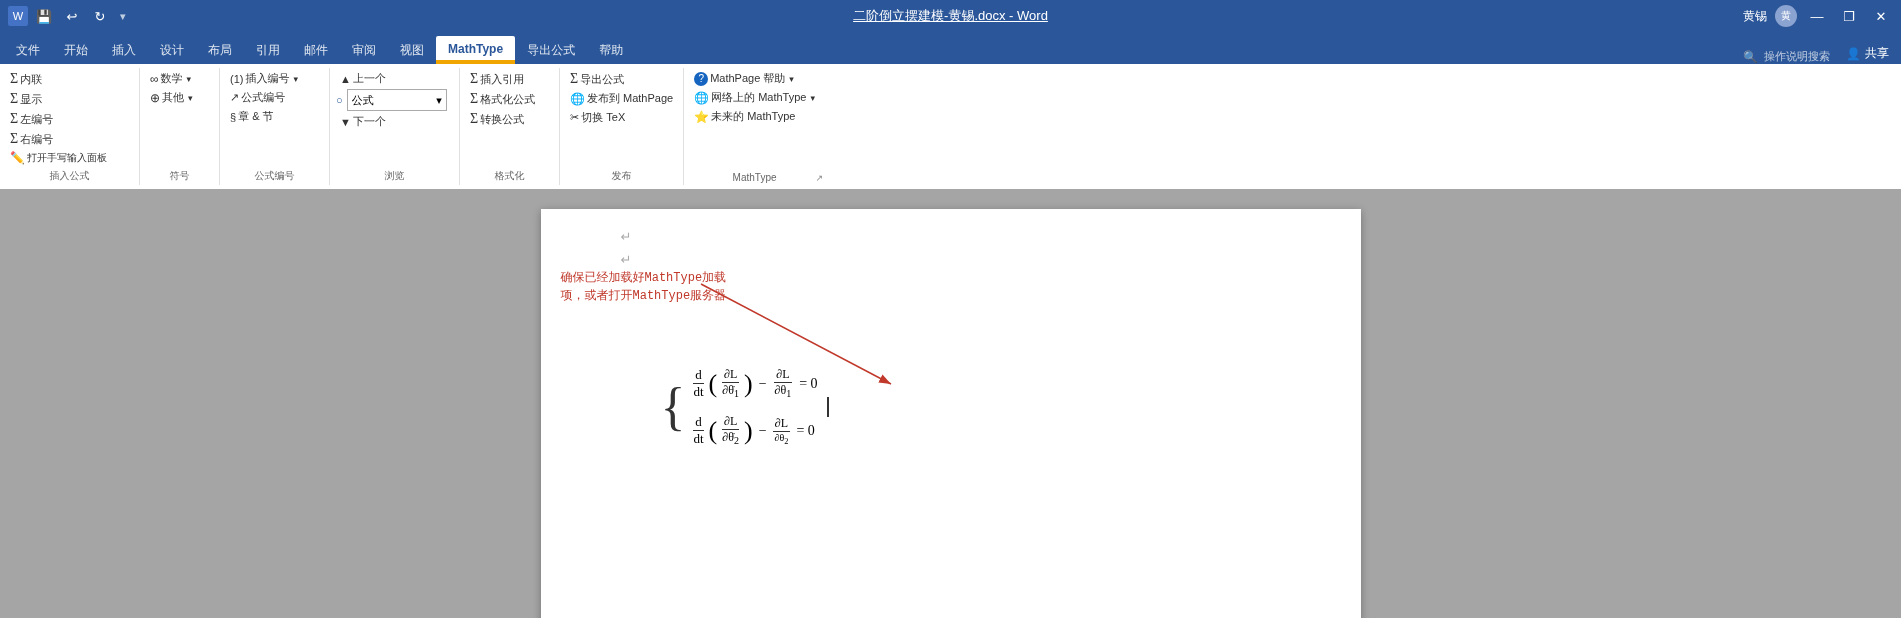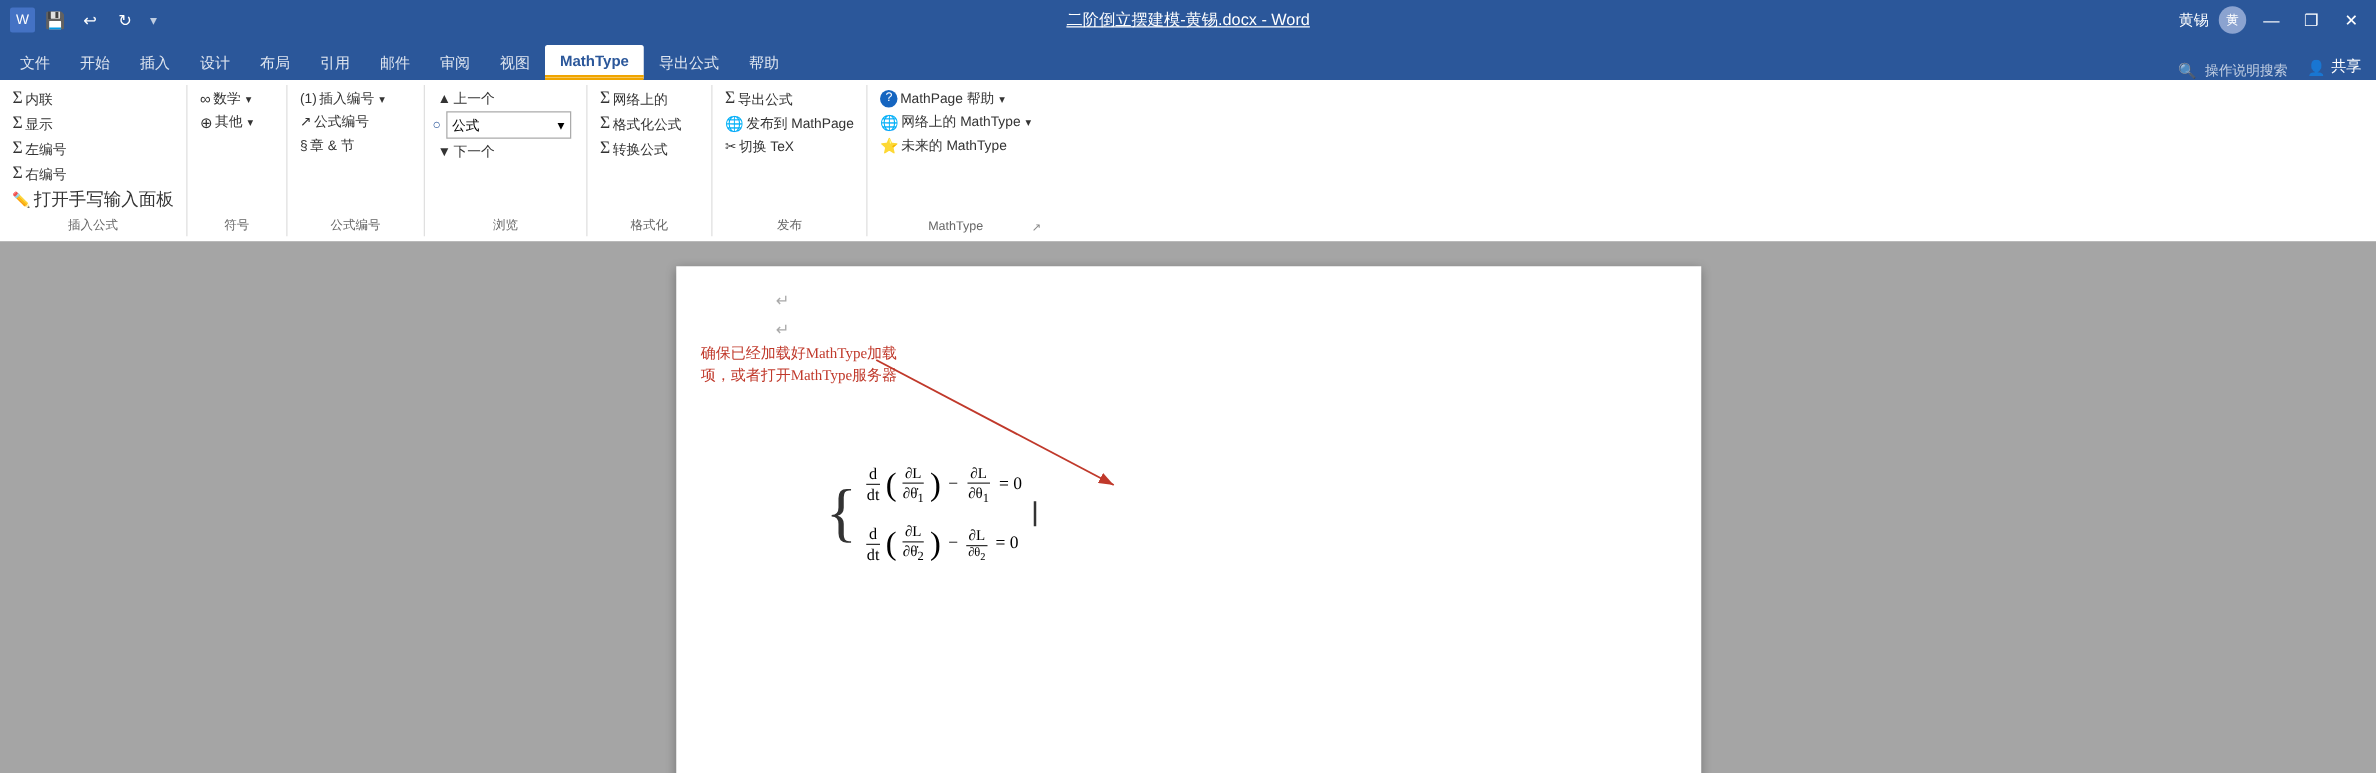--- a/index.html
+++ b/index.html
@@ -132,21 +132,21 @@
       padding: 40px 60px;
     }
 
     
     .annotation {
       position: absolute;
       left: 40px;
       top: 15px;
       font-size: 12px;
       color: #c0392b;
-      font-family: Liberation Serif, serif;
+      font-family: Liberation Mono, monospace;
       line-height: 1.4;
       max-width: 200px;
     }
 
     .arrow-line {
       position: absolute;
       left: 170px;
       top: 30px;
       width: 250px;
       height: 120px;
@@ -274,21 +274,21 @@
         <div class="ribbon-btn-row">
           <span class="sigma">Σ</span>
           <span>左编号</span>
         </div>
         <div class="ribbon-btn-row">
           <span class="sigma">Σ</span>
           <span>右编号</span>
         </div>
         <div class="ribbon-btn-row">
           <span style="font-size:12px;">✏️</span>
-          <span style="font-size:14px;">打开手写输入面板</span>
+          <span style="font-size:10px;">打开手写输入面板</span>
         </div>
       </div>
     </div>
     <div class="ribbon-group-label">插入公式</div>
   </div>
 
   <div class="ribbon-group" style="min-width:80px;">
     <div class="ribbon-group-content">
       <div style="display:flex;flex-direction:column;gap:2px;">
         <div class="ribbon-btn-row">
@@ -348,21 +348,21 @@
       </div>
     </div>
     <div class="ribbon-group-label">浏览</div>
   </div>
 
   <div class="ribbon-group" style="min-width:100px;">
     <div class="ribbon-group-content">
       <div style="display:flex;flex-direction:column;gap:2px;">
         <div class="ribbon-btn-row">
           <span class="sigma">Σ</span>
-          <span>网络上的</span>
+          <span>插入引用</span>
         </div>
         <div class="ribbon-btn-row">
           <span class="sigma">Σ</span>
           <span>格式化公式</span>
         </div>
         <div class="ribbon-btn-row">
           <span class="sigma">Σ</span>
           <span>转换公式</span>
         </div>
       </div>

